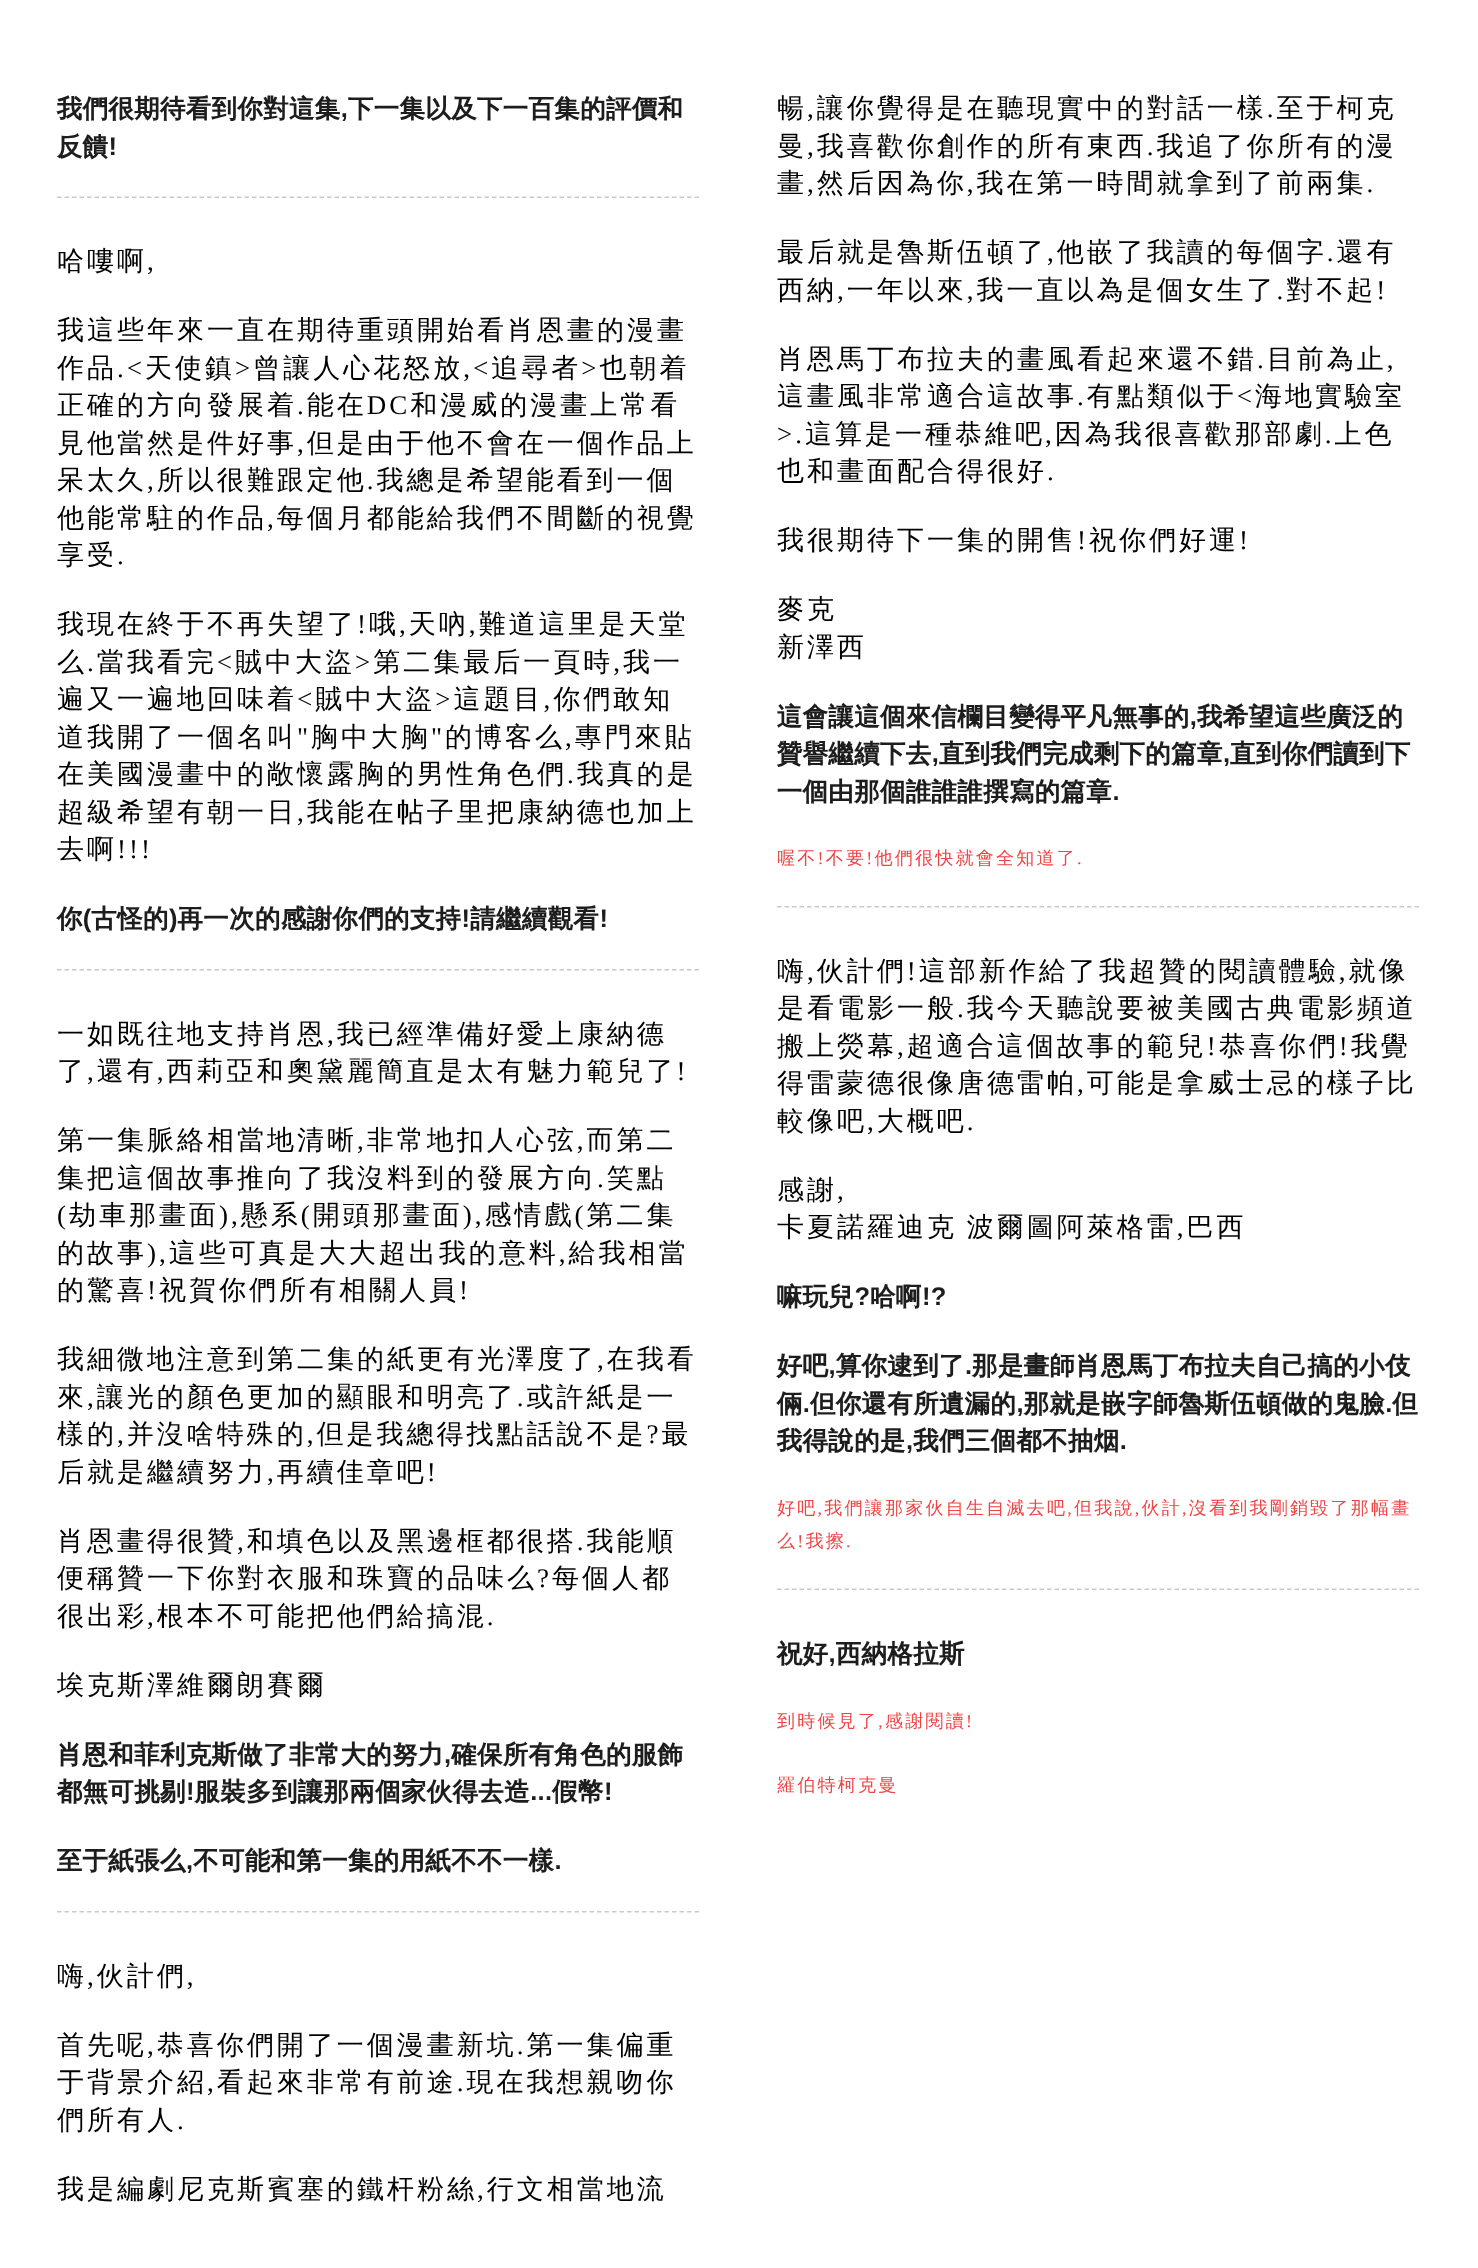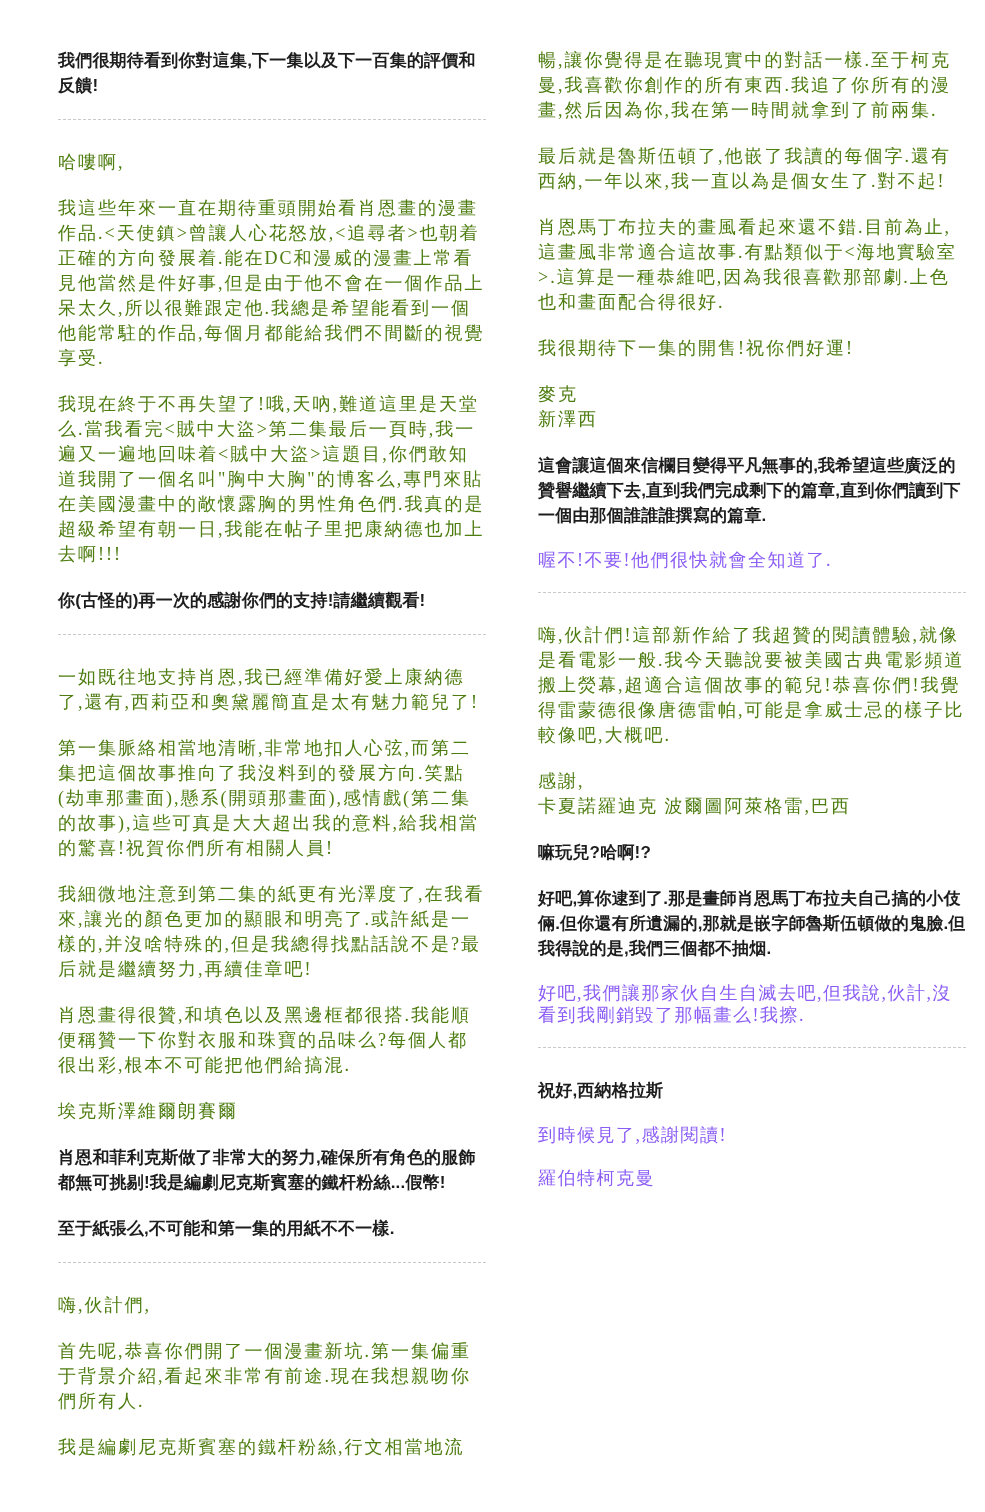--- a/index.html
+++ b/index.html
@@ -7,56 +7,55 @@
     padding: 0;
     background: #ffffff;
     width: 985px;
     height: 1512px;
     overflow: hidden;
   }
   .page {
     box-sizing: border-box;
     width: 845px;
     height: 1512px;
-    padding: 48px 39px 0 38px;
+    padding: 60px 39px 0 38px;
     display: flex;
     gap: 52px;
     background: #ffffff;
-    margin-left: 20px;
   }
   .col {
     width: 428px;
     flex: 0 0 428px;
   }
   .col p {
     margin: 0 0 21px 0;
     white-space: pre-line;
     word-break: break-all;
   }
   .letter {
     font-family: "Liberation Serif", "DejaVu Serif", serif;
     font-size: 18px;
     line-height: 25px;
     letter-spacing: 2px;
-    color: #4d7c0f;
+    color: #000000;
   }
   .bold {
     font-family: "Liberation Sans", "DejaVu Sans", sans-serif;
     font-weight: 700;
     font-size: 17px;
     line-height: 25px;
     letter-spacing: 0.2px;
     color: #1d1d1d;
   }
   .small {
     font-family: "Liberation Serif", "DejaVu Serif", serif;
-    font-size: 18px;
+    font-size: 12px;
     line-height: 22px;
     letter-spacing: 1.5px;
-    color: #8b5cf6;
+    color: #ef4444;
   }
   .sep {
     border: 0;
     border-top: 1px dashed #c9c9c9;
     height: 0;
     margin: 20px 0 30px 0;
   }
 </style>
 </head>
 <body>
@@ -68,21 +67,21 @@
       <p class="letter">哈嘍啊,</p>
       <p class="letter">我這些年來一直在期待重頭開始看肖恩畫的漫畫作品.&lt;天使鎮&gt;曾讓人心花怒放,&lt;追尋者&gt;也朝着正確的方向發展着.能在DC和漫威的漫畫上常看見他當然是件好事,但是由于他不會在一個作品上呆太久,所以很難跟定他.我總是希望能看到一個他能常駐的作品,每個月都能給我們不間斷的視覺享受.</p>
       <p class="letter">我現在終于不再失望了!哦,天吶,難道這里是天堂么.當我看完&lt;賊中大盜&gt;第二集最后一頁時,我一遍又一遍地回味着&lt;賊中大盜&gt;這題目,你們敢知道我開了一個名叫"胸中大胸"的博客么,專門來貼在美國漫畫中的敞懷露胸的男性角色們.我真的是超級希望有朝一日,我能在帖子里把康納德也加上去啊!!!</p>
       <p class="bold">你(古怪的)再一次的感謝你們的支持!請繼續觀看!</p>
       <div class="sep"></div>
       <p class="letter">一如既往地支持肖恩,我已經準備好愛上康納德了,還有,西莉亞和奧黛麗簡直是太有魅力範兒了!</p>
       <p class="letter">第一集脈絡相當地清晰,非常地扣人心弦,而第二集把這個故事推向了我沒料到的發展方向.笑點(劫車那畫面),懸系(開頭那畫面),感情戲(第二集的故事),這些可真是大大超出我的意料,給我相當的驚喜!祝賀你們所有相關人員!</p>
       <p class="letter">我細微地注意到第二集的紙更有光澤度了,在我看來,讓光的顏色更加的顯眼和明亮了.或許紙是一樣的,并沒啥特殊的,但是我總得找點話說不是?最后就是繼續努力,再續佳章吧!</p>
       <p class="letter">肖恩畫得很贊,和填色以及黑邊框都很搭.我能順便稱贊一下你對衣服和珠寶的品味么?每個人都很出彩,根本不可能把他們給搞混.</p>
       <p class="letter">埃克斯澤維爾朗賽爾</p>
-      <p class="bold">肖恩和菲利克斯做了非常大的努力,確保所有角色的服飾都無可挑剔!我是編劇尼克斯賓塞的鐵杆粉絲...假幣!</p>
+      <p class="bold">肖恩和菲利克斯做了非常大的努力,確保所有角色的服飾都無可挑剔!服裝多到讓那兩個家伙得去造...假幣!</p>
       <p class="bold">至于紙張么,不可能和第一集的用紙不不一樣.</p>
       <div class="sep"></div>
       <p class="letter">嗨,伙計們,</p>
       <p class="letter">首先呢,恭喜你們開了一個漫畫新坑.第一集偏重于背景介紹,看起來非常有前途.現在我想親吻你們所有人.</p>
       <p class="letter">我是編劇尼克斯賓塞的鐵杆粉絲,行文相當地流</p>
     </div>
   <div class="col">
       <p class="letter">暢,讓你覺得是在聽現實中的對話一樣.至于柯克曼,我喜歡你創作的所有東西.我追了你所有的漫畫,然后因為你,我在第一時間就拿到了前兩集.</p>
       <p class="letter">最后就是魯斯伍頓了,他嵌了我讀的每個字.還有西納,一年以來,我一直以為是個女生了.對不起!</p>
       <p class="letter">肖恩馬丁布拉夫的畫風看起來還不錯.目前為止,這畫風非常適合這故事.有點類似于&lt;海地實驗室&gt;.這算是一種恭維吧,因為我很喜歡那部劇.上色也和畫面配合得很好.</p>

